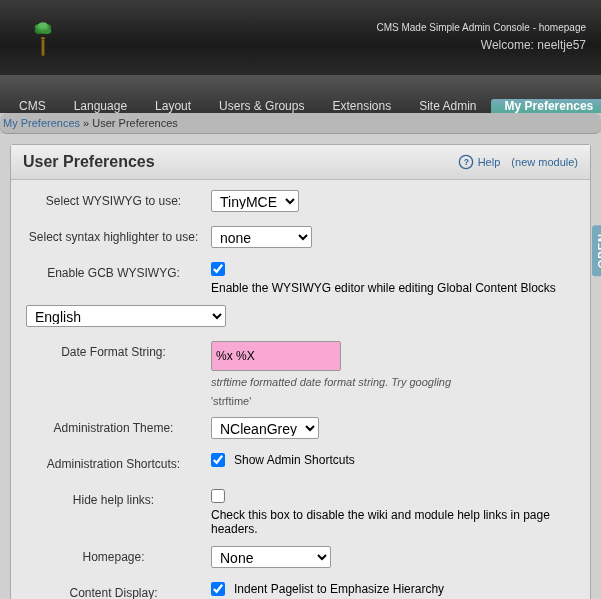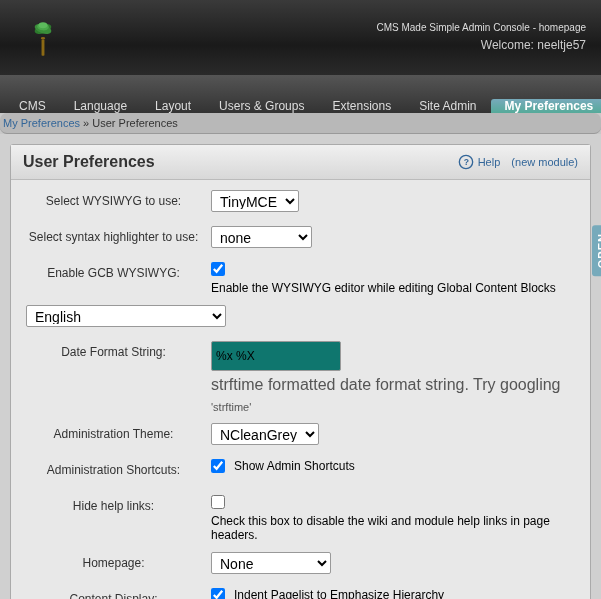--- a/index.html
+++ b/index.html
@@ -165,32 +165,32 @@
       padding: 2px 4px;
       border: 1px solid #999;
       background: #fff;
       border-radius: 2px;
       height: 22px;
     }
     input[type="text"] {
       font-size: 12px;
       padding: 14px 4px;
       border: 1px solid #999;
-      background: #0f766e;
+      background: #f9a8d4;
       border-radius: 2px;
       height: 22px;
       width: 130px;
     }
     input[type="checkbox"] {
       width: 14px;
       height: 14px;
       margin-right: 4px;
     }
 
-    .strftime-note { color: #555; font-size: 16px; }
+    .strftime-note { font-style: italic; color: #555; font-size: 11px; }
     .strftime-sub { font-size: 11px; color: #555; width: 100%; margin-top: 2px; }
   </style>
 </head>
 <body>
 
 <div class="header">
   <div class="header-logo">
     <svg viewBox="0 0 40 55" xmlns="http://www.w3.org/2000/svg">
 
       <rect x="18" y="30" width="4" height="22" fill="#8B6914" rx="1"></rect>

